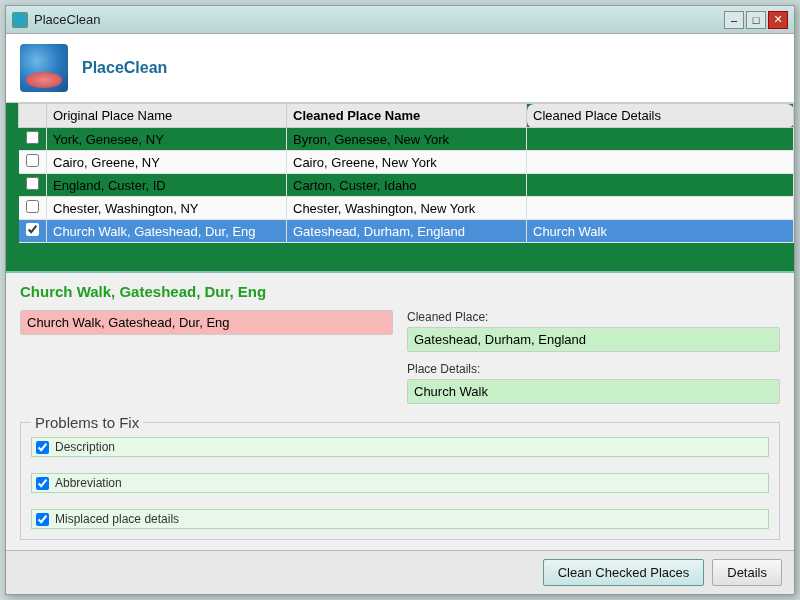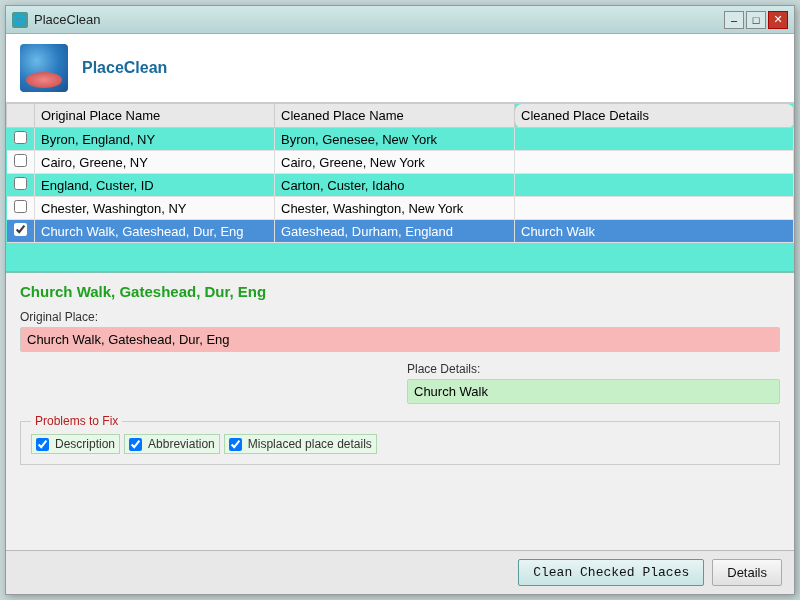--- a/index.html
+++ b/index.html
@@ -13,52 +13,52 @@
     .tb-btn { width: 20px; height: 18px; border: 1px solid #888; background: #d8e8e8; display: flex; align-items: center; justify-content: center; font-size: 11px; cursor: pointer; }
     .tb-btn.close { background: #c0392b; color: white; border-color: #a00; }
     .tb-btn.maximize { background: #d8e8e8; }
     .tb-btn.minimize { background: #d8e8e8; }
     .window-body { display: flex; flex-direction: column; flex: 1; overflow: hidden; }
     .header { background: white; padding: 10px 14px; display: flex; align-items: center; gap: 14px; border-bottom: 1px solid #ccc; flex-shrink: 0; }
     .header-globe { width: 48px; height: 48px; border-radius: 4px; background: radial-gradient(circle at 35% 35%, #6bb8e8, #2a7abf, #1a5090); position: relative; overflow: hidden; flex-shrink: 0; }
     .header-globe::after { content: ''; position: absolute; bottom: 4px; left: 6px; right: 6px; height: 16px; background: radial-gradient(ellipse, #e88, #c44); border-radius: 50%; }
     .header-text h2 { font-size: 16px; font-weight: bold; color: #1a6a9a; }
     .header-text p { font-size: 12px; color: #444; margin-top: 2px; }
-    .table-section { background: #5eead4; flex-shrink: 0; height: 170px; border-bottom: 2px solid #80c0b0; display: flex; flex-direction: column; }
+    .table-section { background: #15803d; flex-shrink: 0; height: 170px; border-bottom: 2px solid #80c0b0; display: flex; flex-direction: column; padding-left: 12px; }
     table { width: 100%; border-collapse: collapse; }
     thead th { background: #e8e8e8; border: 1px solid #ccc; padding: 4px 6px; text-align: left; font-weight: normal; position: sticky; top: 0; z-index: 1; }
     thead th:first-child { width: 28px; }
     thead th:nth-child(2) { width: 240px; }
-    thead th:nth-child(3) { width: 240px; }
+    thead th:nth-child(3) { width: 240px; font-weight: bold; }
     thead th:nth-child(4) { flex: 1; border-radius: 7px; }
     tbody tr { border-bottom: 1px solid #e0e0e0; }
     tbody tr:nth-child(even) { background: #fafafa; }
     tbody tr.selected { background: #4a90d9; color: white; }
     tbody tr.selected td { color: white; }
     tbody td { padding: 3px 6px; border-right: 1px solid #ddd; }
     tbody td:first-child { width: 28px; text-align: center; }
     input[type=checkbox] { cursor: pointer; }
     .detail-section { flex: 1; padding: 10px 14px; background: #f0f0f0; overflow: auto; }
     .selected-title { color: #1a8a3a; font-size: 15px; font-weight: bold; margin-bottom: 10px; }
     .fields-row { display: flex; gap: 14px; margin-bottom: 10px; }
     .field-group { display: flex; flex-direction: column; gap: 3px; }
     .field-group.half { flex: 1; }
     .field-label { font-size: 12px; color: #333; }
     .field-input { padding: 4px 6px; border: 1px solid #ccc; border-radius: 2px; font-size: 13px; }
     .field-input.error { background: #f8b8b8; }
     .field-input.success { background: #c8f0c8; }
-    .problems-list { display: flex; flex-direction: row; gap: 4px; }
+    .problems-list { display: flex; flex-direction: column; gap: 16px; }
     .problem-item { display: flex; align-items: center; gap: 6px; padding: 2px 4px; background: #e8f8e8; border: 1px solid #b0d8b0; }
     .problem-item label { font-size: 12px; color: #333; cursor: pointer; }
     .footer { background: #e8e8e8; border-top: 1px solid #bbb; padding: 8px 12px; display: flex; justify-content: flex-end; gap: 8px; flex-shrink: 0; }
     .btn { padding: 5px 14px; border: 1px solid #aaa; background: linear-gradient(to bottom, #f8f8f8, #e0e0e0); cursor: pointer; font-size: 13px; border-radius: 2px; color: #111; }
-    .btn.primary { border-color: #5a9a9a; background: linear-gradient(to bottom, #e8f4f4, #c8e4e4); font-family: Liberation Mono, monospace; }
+    .btn.primary { border-color: #5a9a9a; background: linear-gradient(to bottom, #e8f4f4, #c8e4e4); }
     .problems-section { }
     fieldset { border: 1px solid #ccc; padding: 6px 10px 10px 10px; margin-top: 0; }
-    legend { font-size: 12px; color: #b91c1c; padding: 0 4px; }
+    legend { font-size: 15px; color: #404040; padding: 0 4px; }
     .table-container { display: flex; }
     .table-inner { flex: 1; overflow-y: scroll; max-height: 140px; }
     .selected-highlight { color: #20a020; }
   </style>
 </head>
 <body>
 
 <div class="window">
 
   <div class="title-bar">
@@ -90,21 +90,21 @@
               <tr>
                 <th></th>
                 <th>Original Place Name</th>
                 <th>Cleaned Place Name</th>
                 <th>Cleaned Place Details</th>
               </tr>
             </thead>
             <tbody id="table-body">
             <tr>
                   <td><input type="checkbox" style=""></td>
-                  <td>Byron, England, NY</td>
+                  <td>York, Genesee, NY</td>
                   <td>Byron, Genesee, New York</td>
                   <td></td>
                 </tr>
                 <tr>
                   <td><input type="checkbox" style=""></td>
                   <td>Cairo, Greene, NY</td>
                   <td>Cairo, Greene, New York</td>
                   <td></td>
                 </tr>
                 <tr>
@@ -135,22 +135,25 @@
           </table>
         </div>
       </div>
     </div>
 
     <div class="detail-section">
       <div class="selected-highlight selected-title">Church Walk, Gateshead, Dur, Eng</div>
 
       <div class="fields-row">
         <div class="field-group half">
-          <label class="field-label">Original Place:</label>
           <input type="text" class="field-input error" readonly="" value="Church Walk, Gateshead, Dur, Eng" style="">
+        </div>
+        <div class="field-group half">
+          <label class="field-label">Cleaned Place:</label>
+          <input type="text" class="field-input success" value="Gateshead, Durham, England" style="">
         </div>
       </div>
 
       <div class="fields-row">
         <div class="field-group half" style="visibility:hidden;">
           <label class="field-label">-</label>
           <input type="text" class="field-input" style="visibility: hidden;">
         </div>
         <div class="field-group half">
           <label class="field-label">Place Details:</label>

